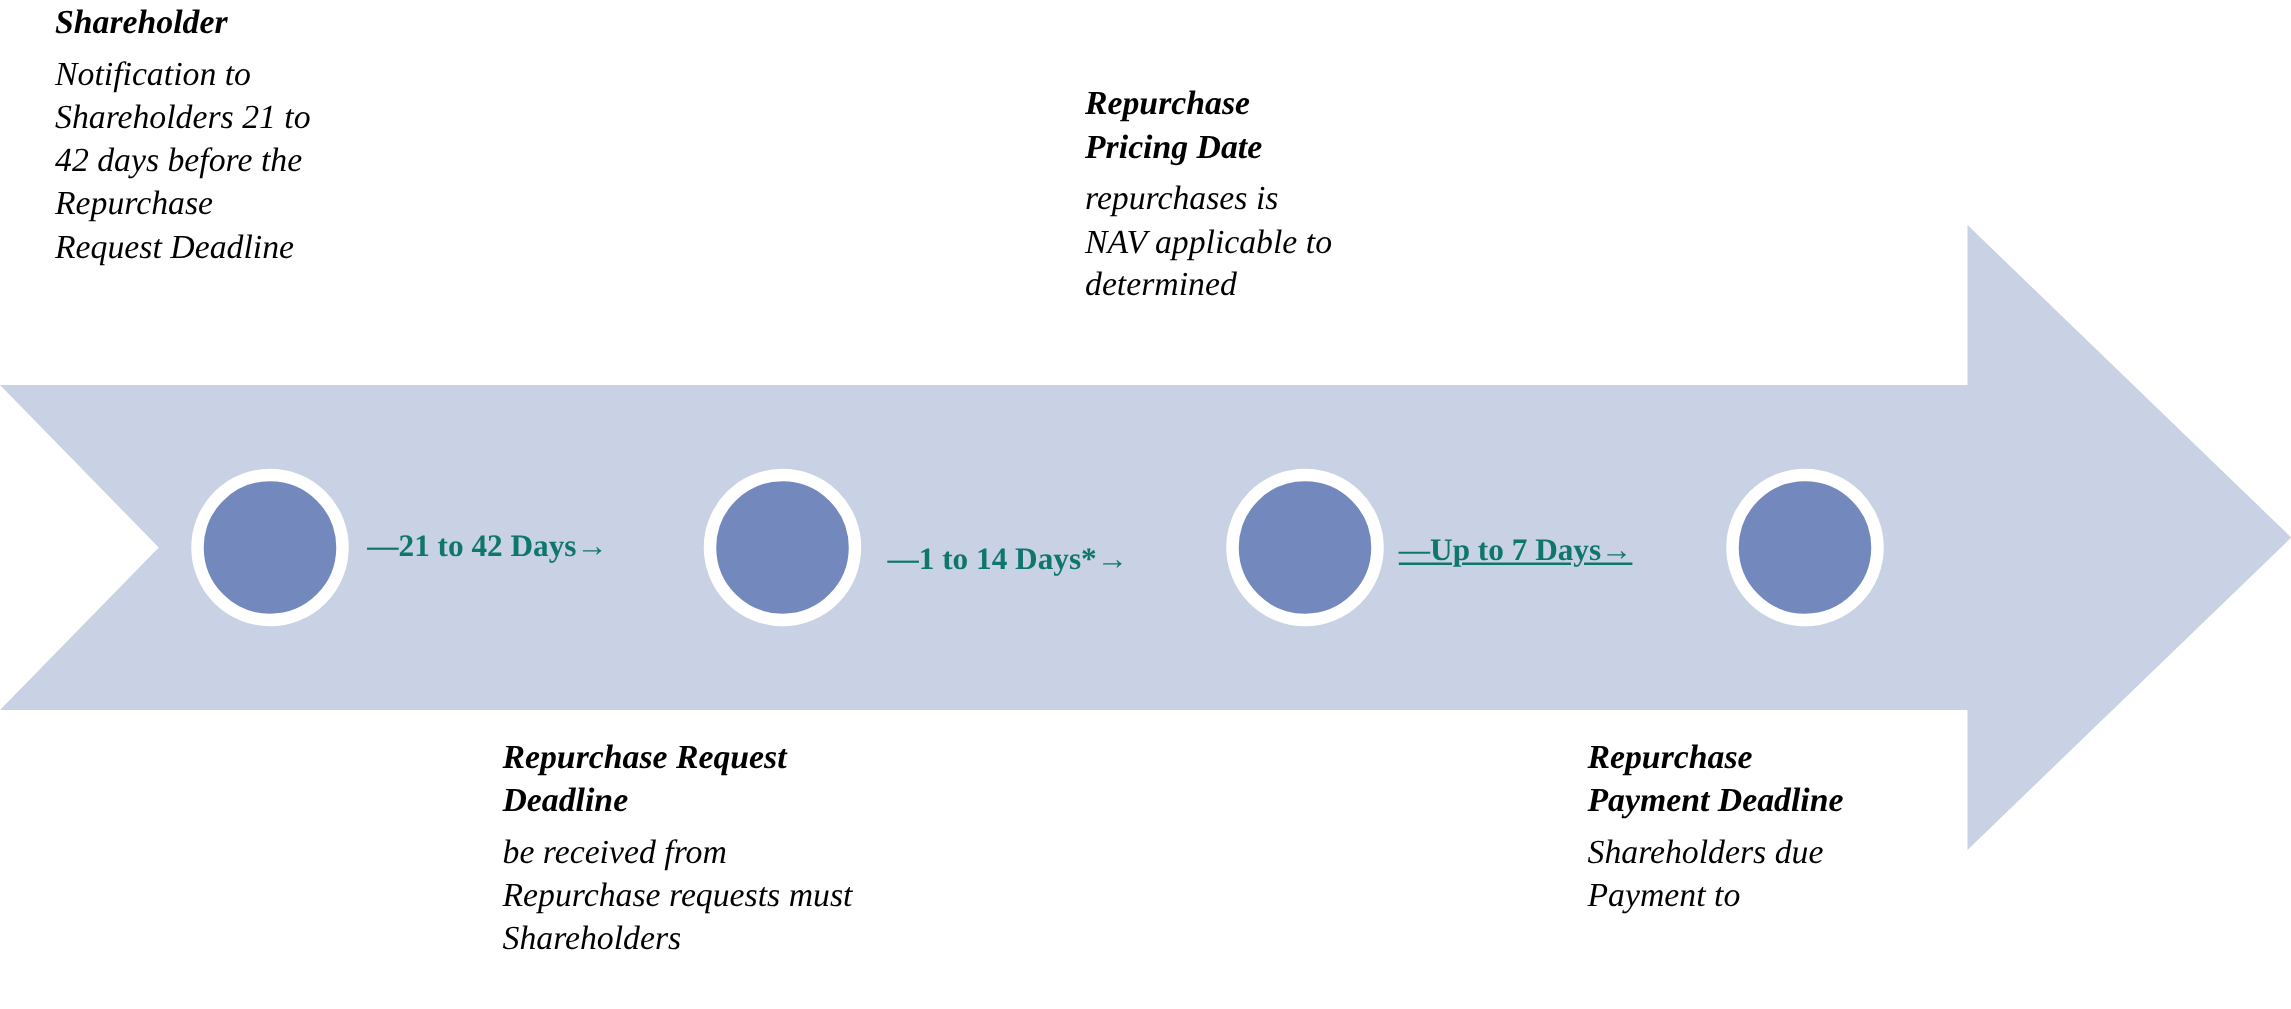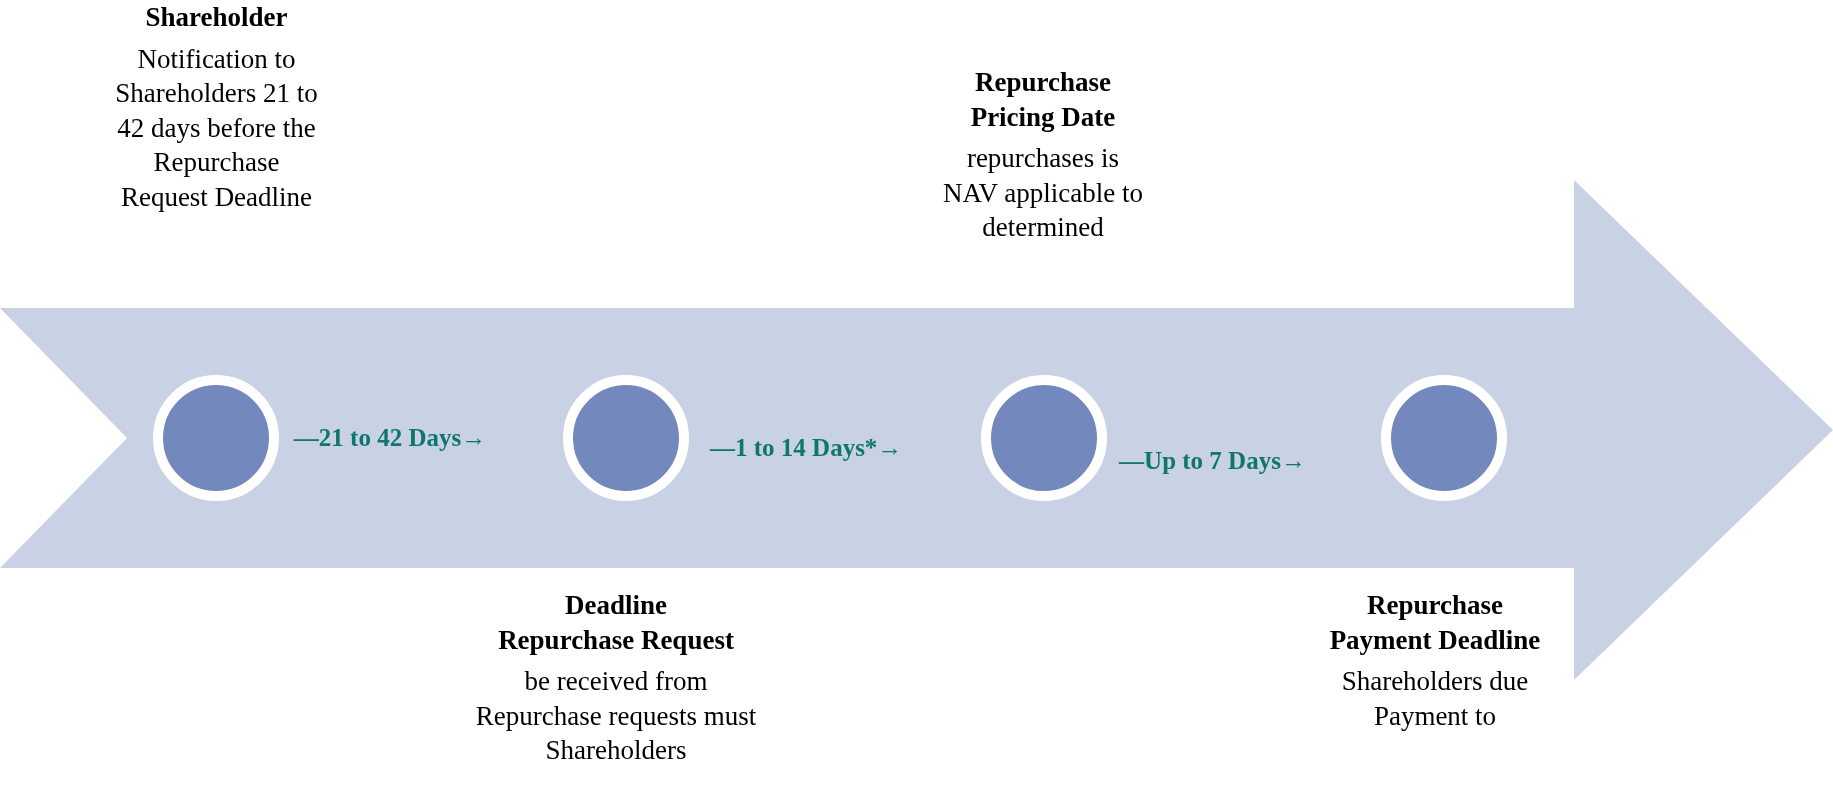--- a/index.html
+++ b/index.html
@@ -49,21 +49,22 @@
     font-size: 25px;
     line-height: 1;
     white-space: nowrap;
     color: #0f766e;
     text-align: center;
   }
 
   
   .callout {
     position: absolute;
-    text-align: center;
+    text-align: left;
+    font-style: italic;
   }
   .callout .c-title {
     font-weight: bold;
     font-size: 27px;
     line-height: 1.28;
     margin: 0;
   }
   .callout .c-body {
     font-weight: normal;
     font-size: 27px;
@@ -81,21 +82,21 @@
     <polygon fill="#c8d2e4" points="0,308 1574,308 1574,180 1833,430 1574,680 1574,568 0,568 127,438"></polygon>
   </svg>
 
   <div class="milestone" style="left:153px; top:375px;"></div>
   <div class="milestone" style="left:563px; top:375px;"></div>
   <div class="milestone" style="left:981px; top:375px;"></div>
   <div class="milestone" style="left:1381px; top:375px;"></div>
 
   <div class="connector" style="left:290px; top:425px; width:200px;">—21 to 42 Days→</div>
   <div class="connector" style="left:710px; top:435px; width:190px;">—1 to 14 Days*→</div>
-  <div class="connector" style="left:1115px; top:448px; width:195px;">—Up to 7 Days→</div>
+  <div class="connector" style="left:1115px; top:428px; width:195px;text-decoration:underline;">—Up to 7 Days→</div>
 
   <div class="callout" style="left:44px; top:0px; width:345px;">
     <div class="c-title">
       <div>Shareholder</div>
     </div>
     <div class="c-body">
       <div>Notification to</div>
       <div>Shareholders 21 to</div>
       <div>42 days before the</div>
       <div>Repurchase</div>
@@ -110,22 +111,22 @@
     </div>
     <div class="c-body">
       <div>repurchases is</div>
       <div>NAV applicable to</div>
       <div>determined</div>
     </div>
   </div>
 
   <div class="callout" style="left:402px; top:588px; width:428px;">
     <div class="c-title">
+      <div>Repurchase Request</div>
       <div>Deadline</div>
-      <div>Repurchase Request</div>
     </div>
     <div class="c-body">
       <div>be received from</div>
       <div>Repurchase requests must</div>
       <div>Shareholders</div>
     </div>
   </div>
 
   <div class="callout" style="left:1270px; top:588px; width:330px;">
     <div class="c-title">

